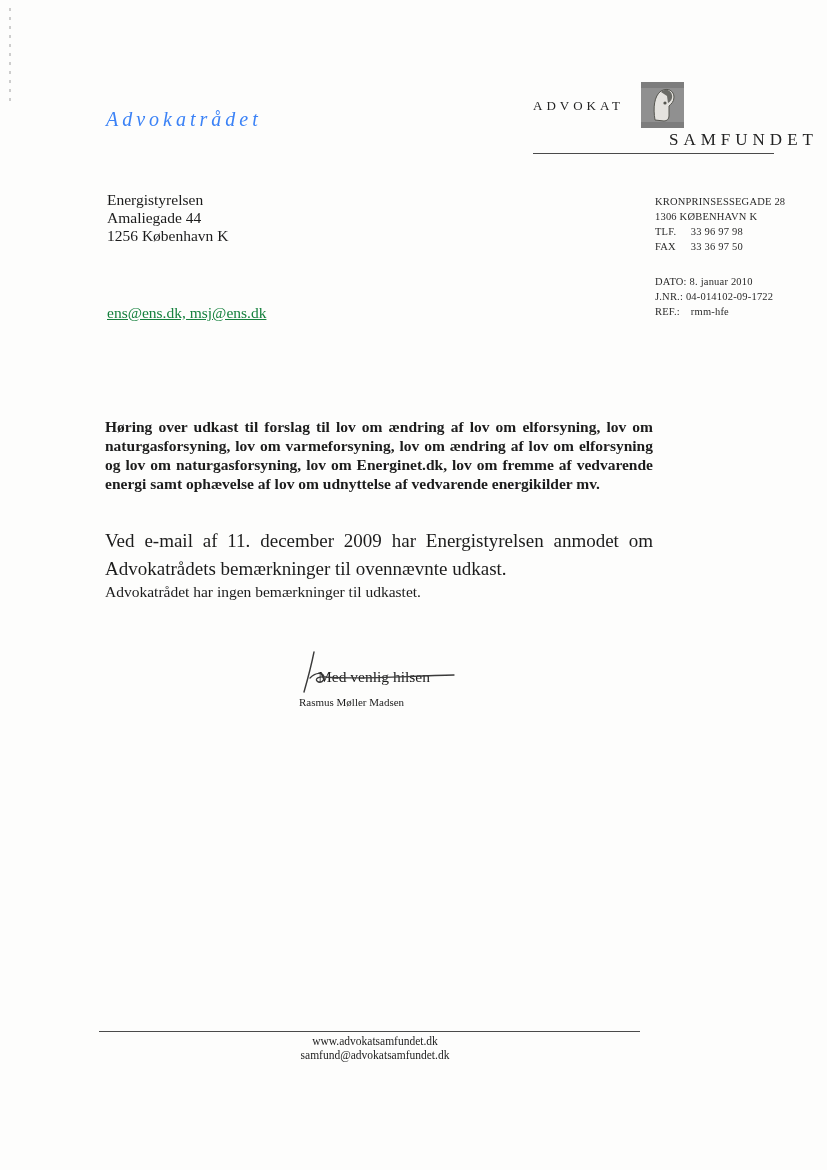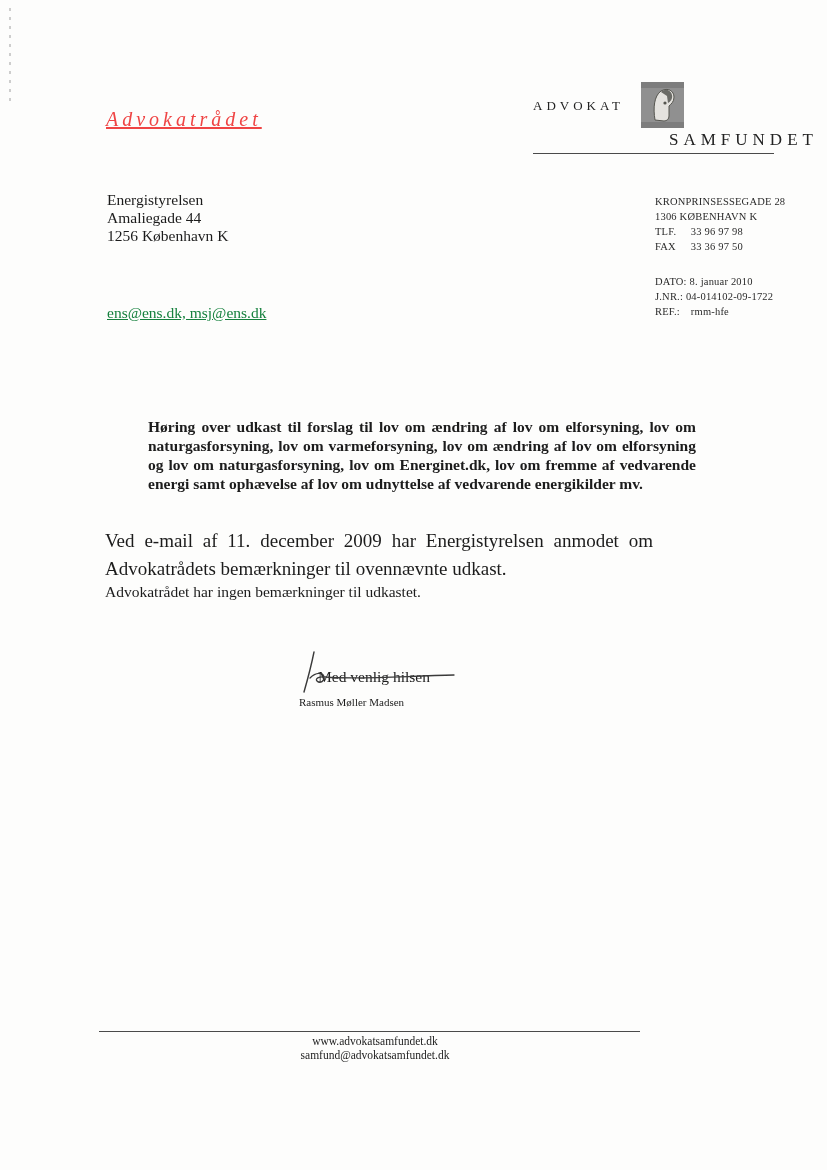--- a/index.html
+++ b/index.html
@@ -13,21 +13,21 @@
     overflow:hidden;
   }
   
   .scan-artifact{
     position:absolute;left:9px;top:8px;width:2px;height:95px;
     background:repeating-linear-gradient(to bottom,#b9b9b9 0 3px,transparent 3px 9px);
     opacity:.7;
   }
   .sender-name{
     position:absolute;left:106px;top:108px;
-    font-style:italic;font-size:20px;letter-spacing:4px;color:#ef4444;text-decoration:underline;
+    font-style:italic;font-size:20px;letter-spacing:4px;color:#3b82f6;
   }
   .org-advokat{
     position:absolute;left:533px;top:98px;width:104px;
     font-size:13px;letter-spacing:4px;text-align:left;color:#222;
   }
   .logo-box{position:absolute;left:641px;top:82px;width:43px;height:46px;}
   .org-samfundet{
     position:absolute;left:669px;top:130px;width:136px;
     font-size:17px;letter-spacing:5px;color:#222;
   }
@@ -45,21 +45,21 @@
   }
   .contact{
     position:absolute;left:655px;top:194px;width:165px;
     font-size:10.5px;line-height:15px;letter-spacing:.2px;color:#2a2a2a;
   }
   .contact .row{white-space:nowrap;}
   .contact .lbl{display:inline-block;min-width:33px;}
   .contact .gap{height:20px;}
   .subject{
     position:absolute;left:105px;top:417px;width:548px;
-    font-size:15.5px;font-weight:bold;line-height:19px;text-align:justify;margin-left:43px;
+    font-size:15.5px;font-weight:bold;line-height:19px;text-align:justify;
   }
   .para1{
     position:absolute;left:105px;top:527px;width:548px;
     font-size:19px;line-height:28px;text-align:justify;
   }
   .para2{
     position:absolute;left:105px;top:582px;width:548px;
     font-size:15.5px;line-height:20px;
   }
   .closing{

